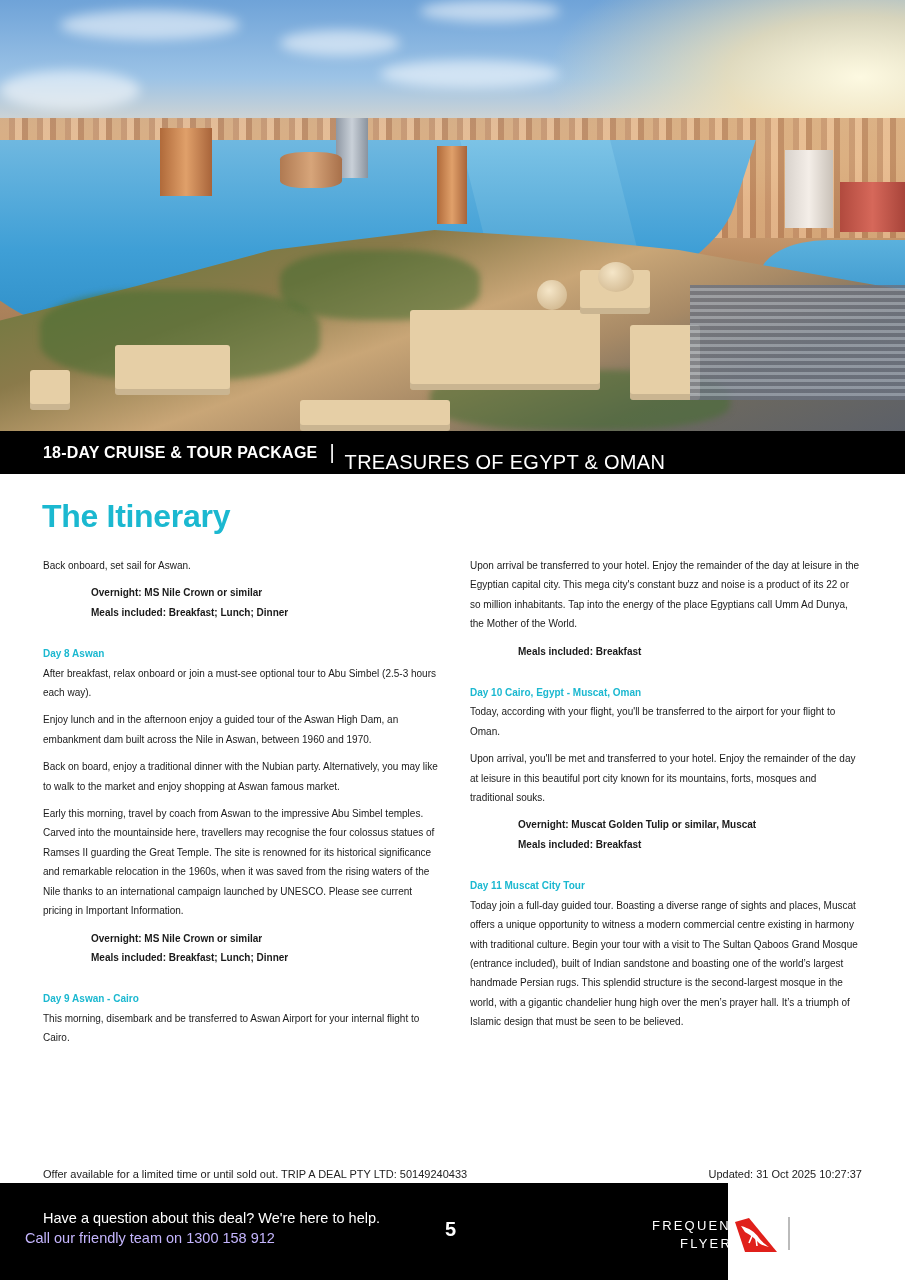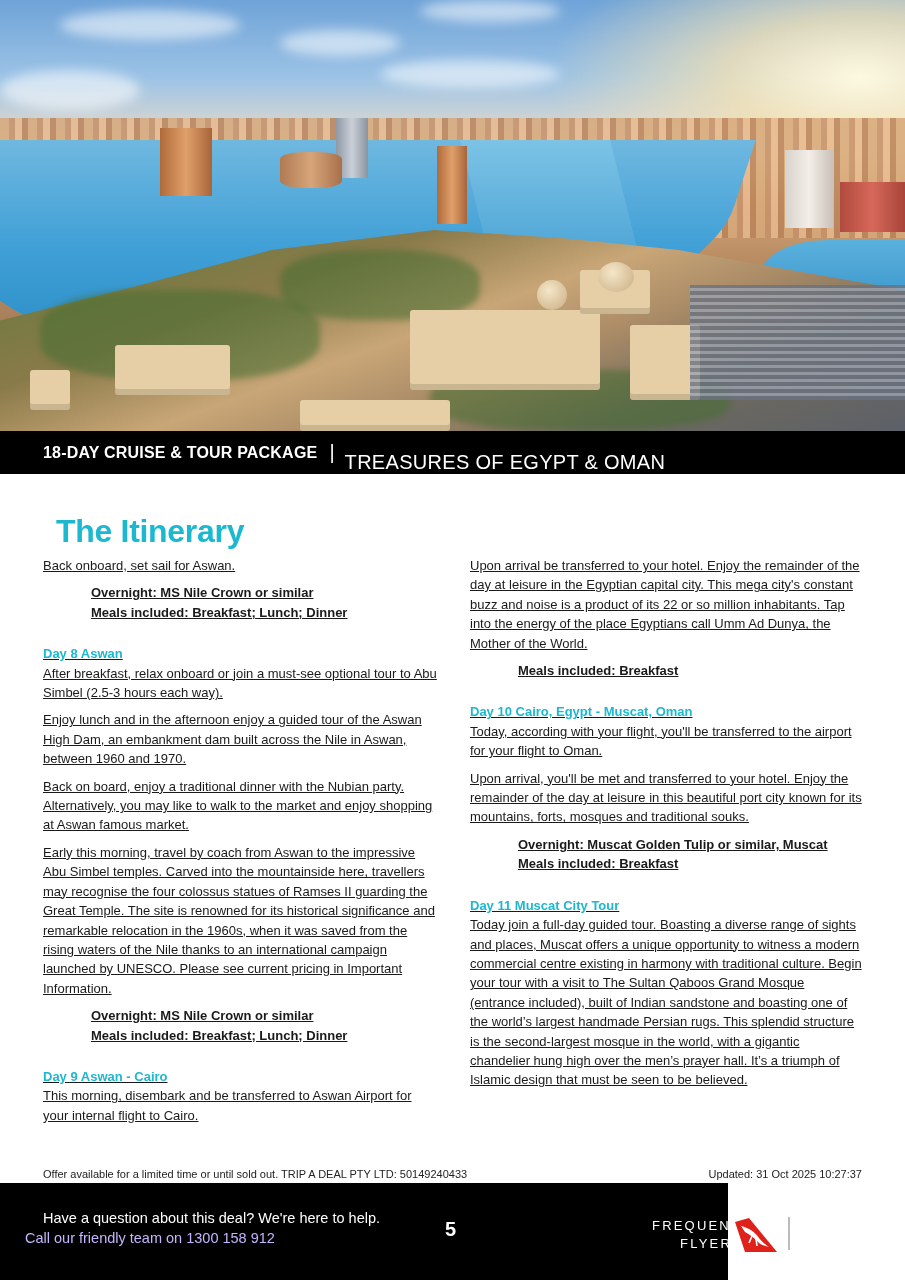--- a/index.html
+++ b/index.html
@@ -32,24 +32,24 @@
     .hero .parking { position: absolute; background: repeating-linear-gradient(0deg, #6b7280 0 4px, #9aa3b0 4px 7px); opacity: 0.8; }
 
     
     .title-bar { position: absolute; left: 0; top: 431px; width: 905px; height: 43px; background: #000000;
       display: flex; align-items: center; padding-left: 43px; color: #ffffff; }
     .title-bar .tb-main { font-weight: bold; font-size: 16px; letter-spacing: 0.2px; }
     .title-bar .tb-sep { font-size: 20px; margin: 0 10px 0 12px; font-weight: normal; }
     .title-bar .tb-sub { font-size: 20px; font-weight: normal; letter-spacing: 0.3px; margin-top: 20px; }
 
     
-    .section-title { position: absolute; left: 56px; top: 498px; font-size: 32px; font-weight: bold; color: #1bb8d0; letter-spacing: -0.3px; margin-top: 15px; }
+    .section-title { position: absolute; left: 42px; top: 498px; font-size: 32px; font-weight: bold; color: #1bb8d0; letter-spacing: -0.3px; }
 
     
-    .col { position: absolute; top: 556px; width: 395px; font-size: 13px; line-height: 19.4px; color: #1a1a1a; text-decoration: underline; }
+    .col { position: absolute; top: 556px; width: 395px; font-size: 10px; line-height: 19.4px; color: #1a1a1a; }
     .col-left { left: 43px; }
     .col-right { left: 470px; width: 392px; }
     .col p { margin-bottom: 8px; }
     .col .bold { font-weight: bold; }
     .col .block-bold { margin-bottom: 0; }
     .col .day-head { color: #1bb8d0; font-weight: bold; margin-top: 22px; margin-bottom: 0; }
     .col .underline { text-decoration: underline; }
     .col .gap { margin-bottom: 8px; margin-left: 48px; }
 
     

